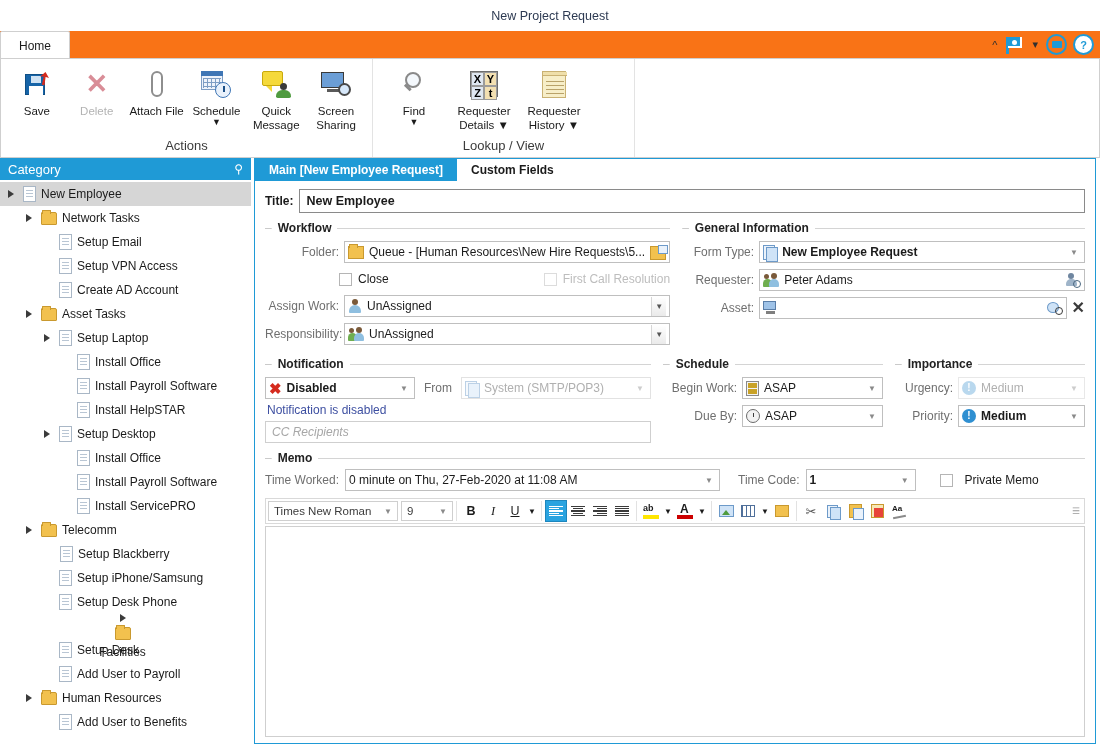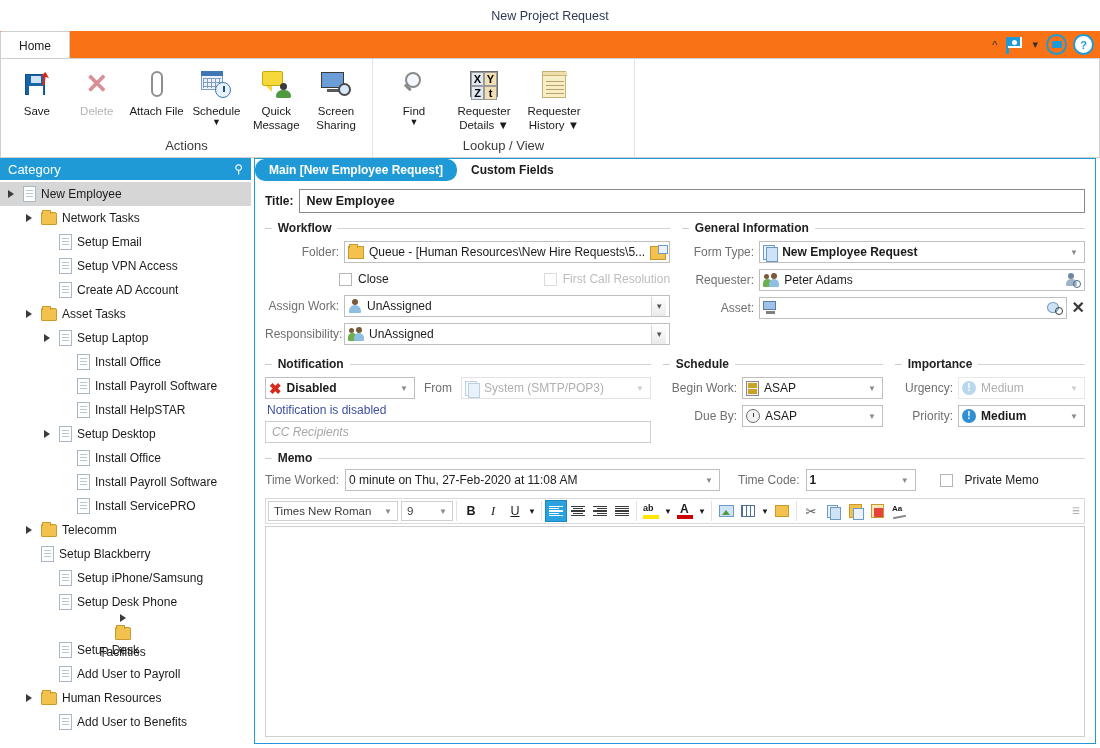--- a/index.html
+++ b/index.html
@@ -123,21 +123,21 @@
     content:""; position:absolute; left:2px; top:3px; right:2px; height:9px;
     background:repeating-linear-gradient(to bottom,#b9c6d4 0 1px,transparent 1px 3px);
   }
   .folderico { width:16px; height:13px; background:#f2c14e; border:1px solid #c9992f; border-radius:1px 2px 1px 1px; position:relative; flex:0 0 auto;}
   .folderico:before { content:""; position:absolute; left:0; top:-3px; width:7px; height:3px; background:#f2c14e; border:1px solid #c9992f; border-bottom:none; border-radius:1px 1px 0 0;}
 
   
   .formpanel { flex:1; border:1px solid #1f9ad6; margin:0 4px 0 2px; background:#ffffff; display:flex; flex-direction:column; }
   .tabs { display:flex; height:22px; background:#ffffff; }
   .ftab { padding:0 14px; display:flex; align-items:center; font-size:12px; font-weight:bold; }
-  .ftab.active { background:#1f9ad6; color:#ffffff;border-radius:10px; }
+  .ftab.active { background:#1f9ad6; color:#ffffff; }
   .ftab.inactive { color:#1b1b1b; }
   .fbody { padding:8px 10px 6px 10px; flex:1; display:flex; flex-direction:column; }
 
   .titlerow { display:flex; align-items:center; gap:6px; margin-bottom:8px; }
   .lbl-strong { font-weight:bold; font-size:12px; }
   .tinput {
     flex:1; height:24px; border:1px solid #8a8a8a; background:#ffffff;
     display:flex; align-items:center; padding:0 6px; font-weight:bold; font-size:12.5px;
   }
 
@@ -479,21 +479,21 @@
           <span class="fileico"></span>
           <span>Install ServicePRO</span>
         </div>
         <div class="tnode" style="padding-left: 22px;">
           <span class="tw">
             <span class="tri"></span>
           </span>
           <span class="folderico"></span>
           <span>Telecomm</span>
         </div>
-        <div class="tnode" style="padding-left: 22px; align-items: center;">
+        <div class="tnode" style="padding-left: 41px; align-items: center;">
           <span class="tw"></span>
           <span class="fileico"></span>
           <span>Setup Blackberry</span>
         </div>
         <div class="tnode" style="padding-left: 40px;">
           <span class="tw"></span>
           <span class="fileico"></span>
           <span>Setup iPhone/Samsung</span>
         </div>
         <div class="tnode" style="padding-left: 40px;">

